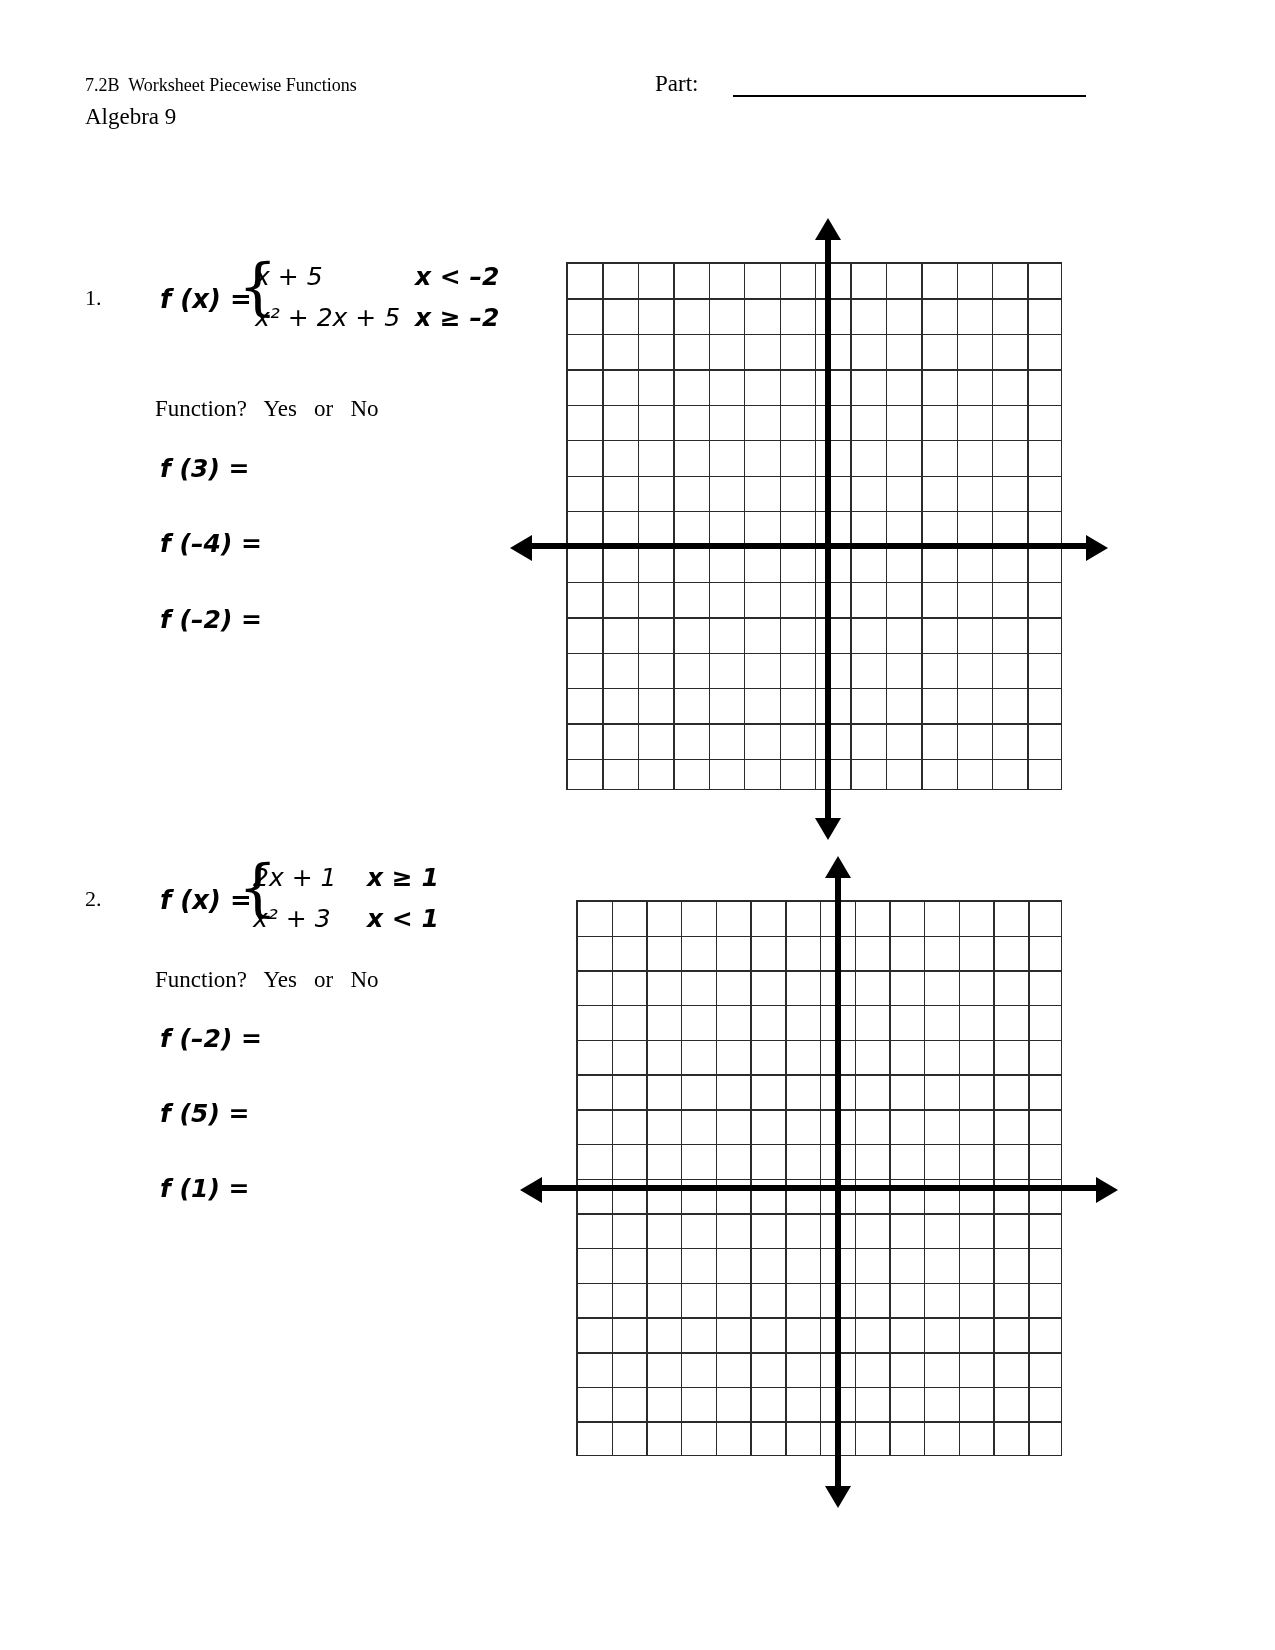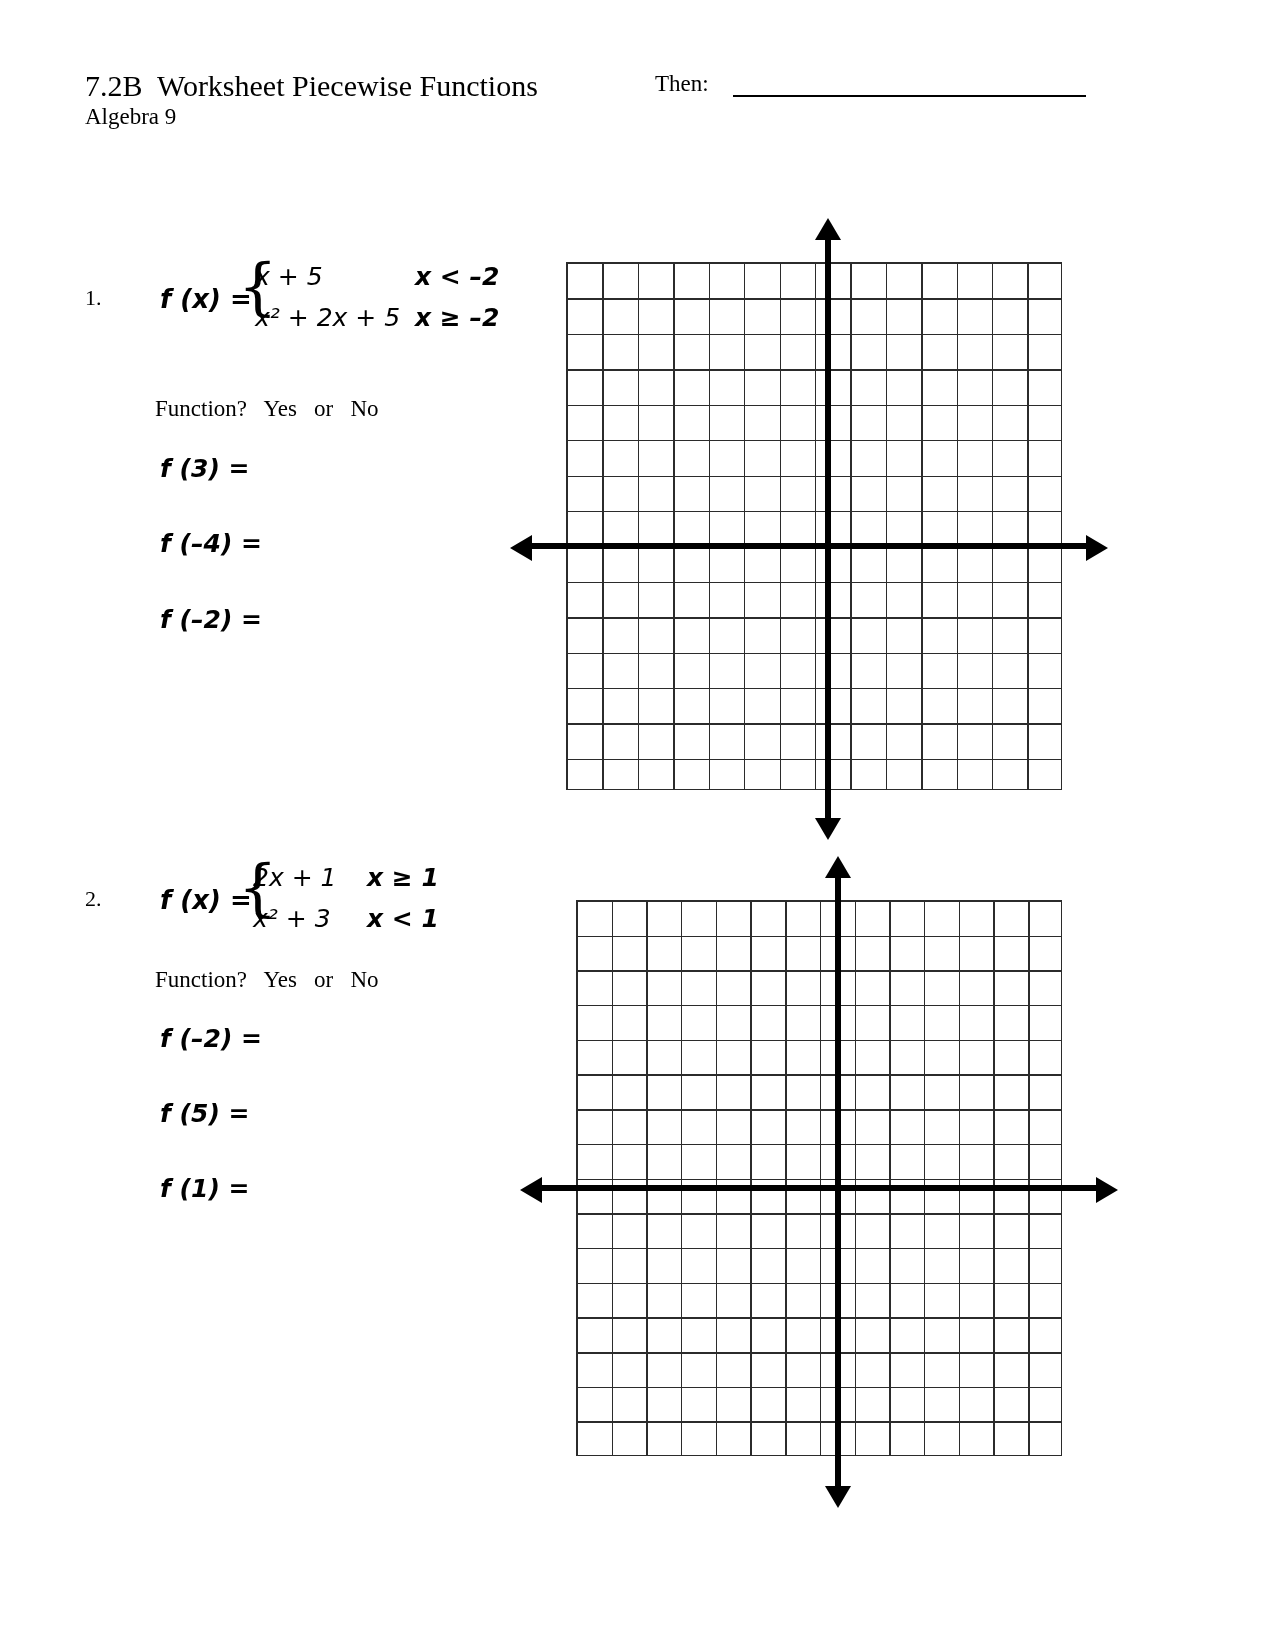--- a/index.html
+++ b/index.html
@@ -15,21 +15,21 @@
     font-family: "Liberation Serif", serif;
     color: #000000;
     overflow: hidden;
   }
 
   
   .hdr-title {
     position: absolute;
     left: 85px;
     top: 70px;
-    font-size: 30px;
+    font-size: 18px;
     line-height: 31px;
     white-space: pre;
   }
   .hdr-sub {
     position: absolute;
     left: 85px;
     top: 101px;
     font-size: 23px;
     line-height: 31px;
   }
@@ -163,21 +163,21 @@
     border-left: 22px solid #000;
   }
 </style>
 </head>
 <body>
 
 <div class="page">
 
   <div class="hdr-title">7.2B  Worksheet Piecewise Functions</div>
   <div class="hdr-sub">Algebra 9</div>
-  <div class="name-label">Then:</div>
+  <div class="name-label">Part:</div>
   <div class="name-rule"></div>
 
 
   <div class="prob-num" style="left:85px; top:285px;">1.</div>
 
   <div class="fx-label" style="left:160px; top:284px;">f (x) =</div>
   <div class="brace" style="left:238px; top:256px;">{</div>
 
   <div class="piece" style="left:255px; top:262px;">x + 5</div>
   <div class="cond" style="left:415px; top:262px;">x &lt; –2</div>

